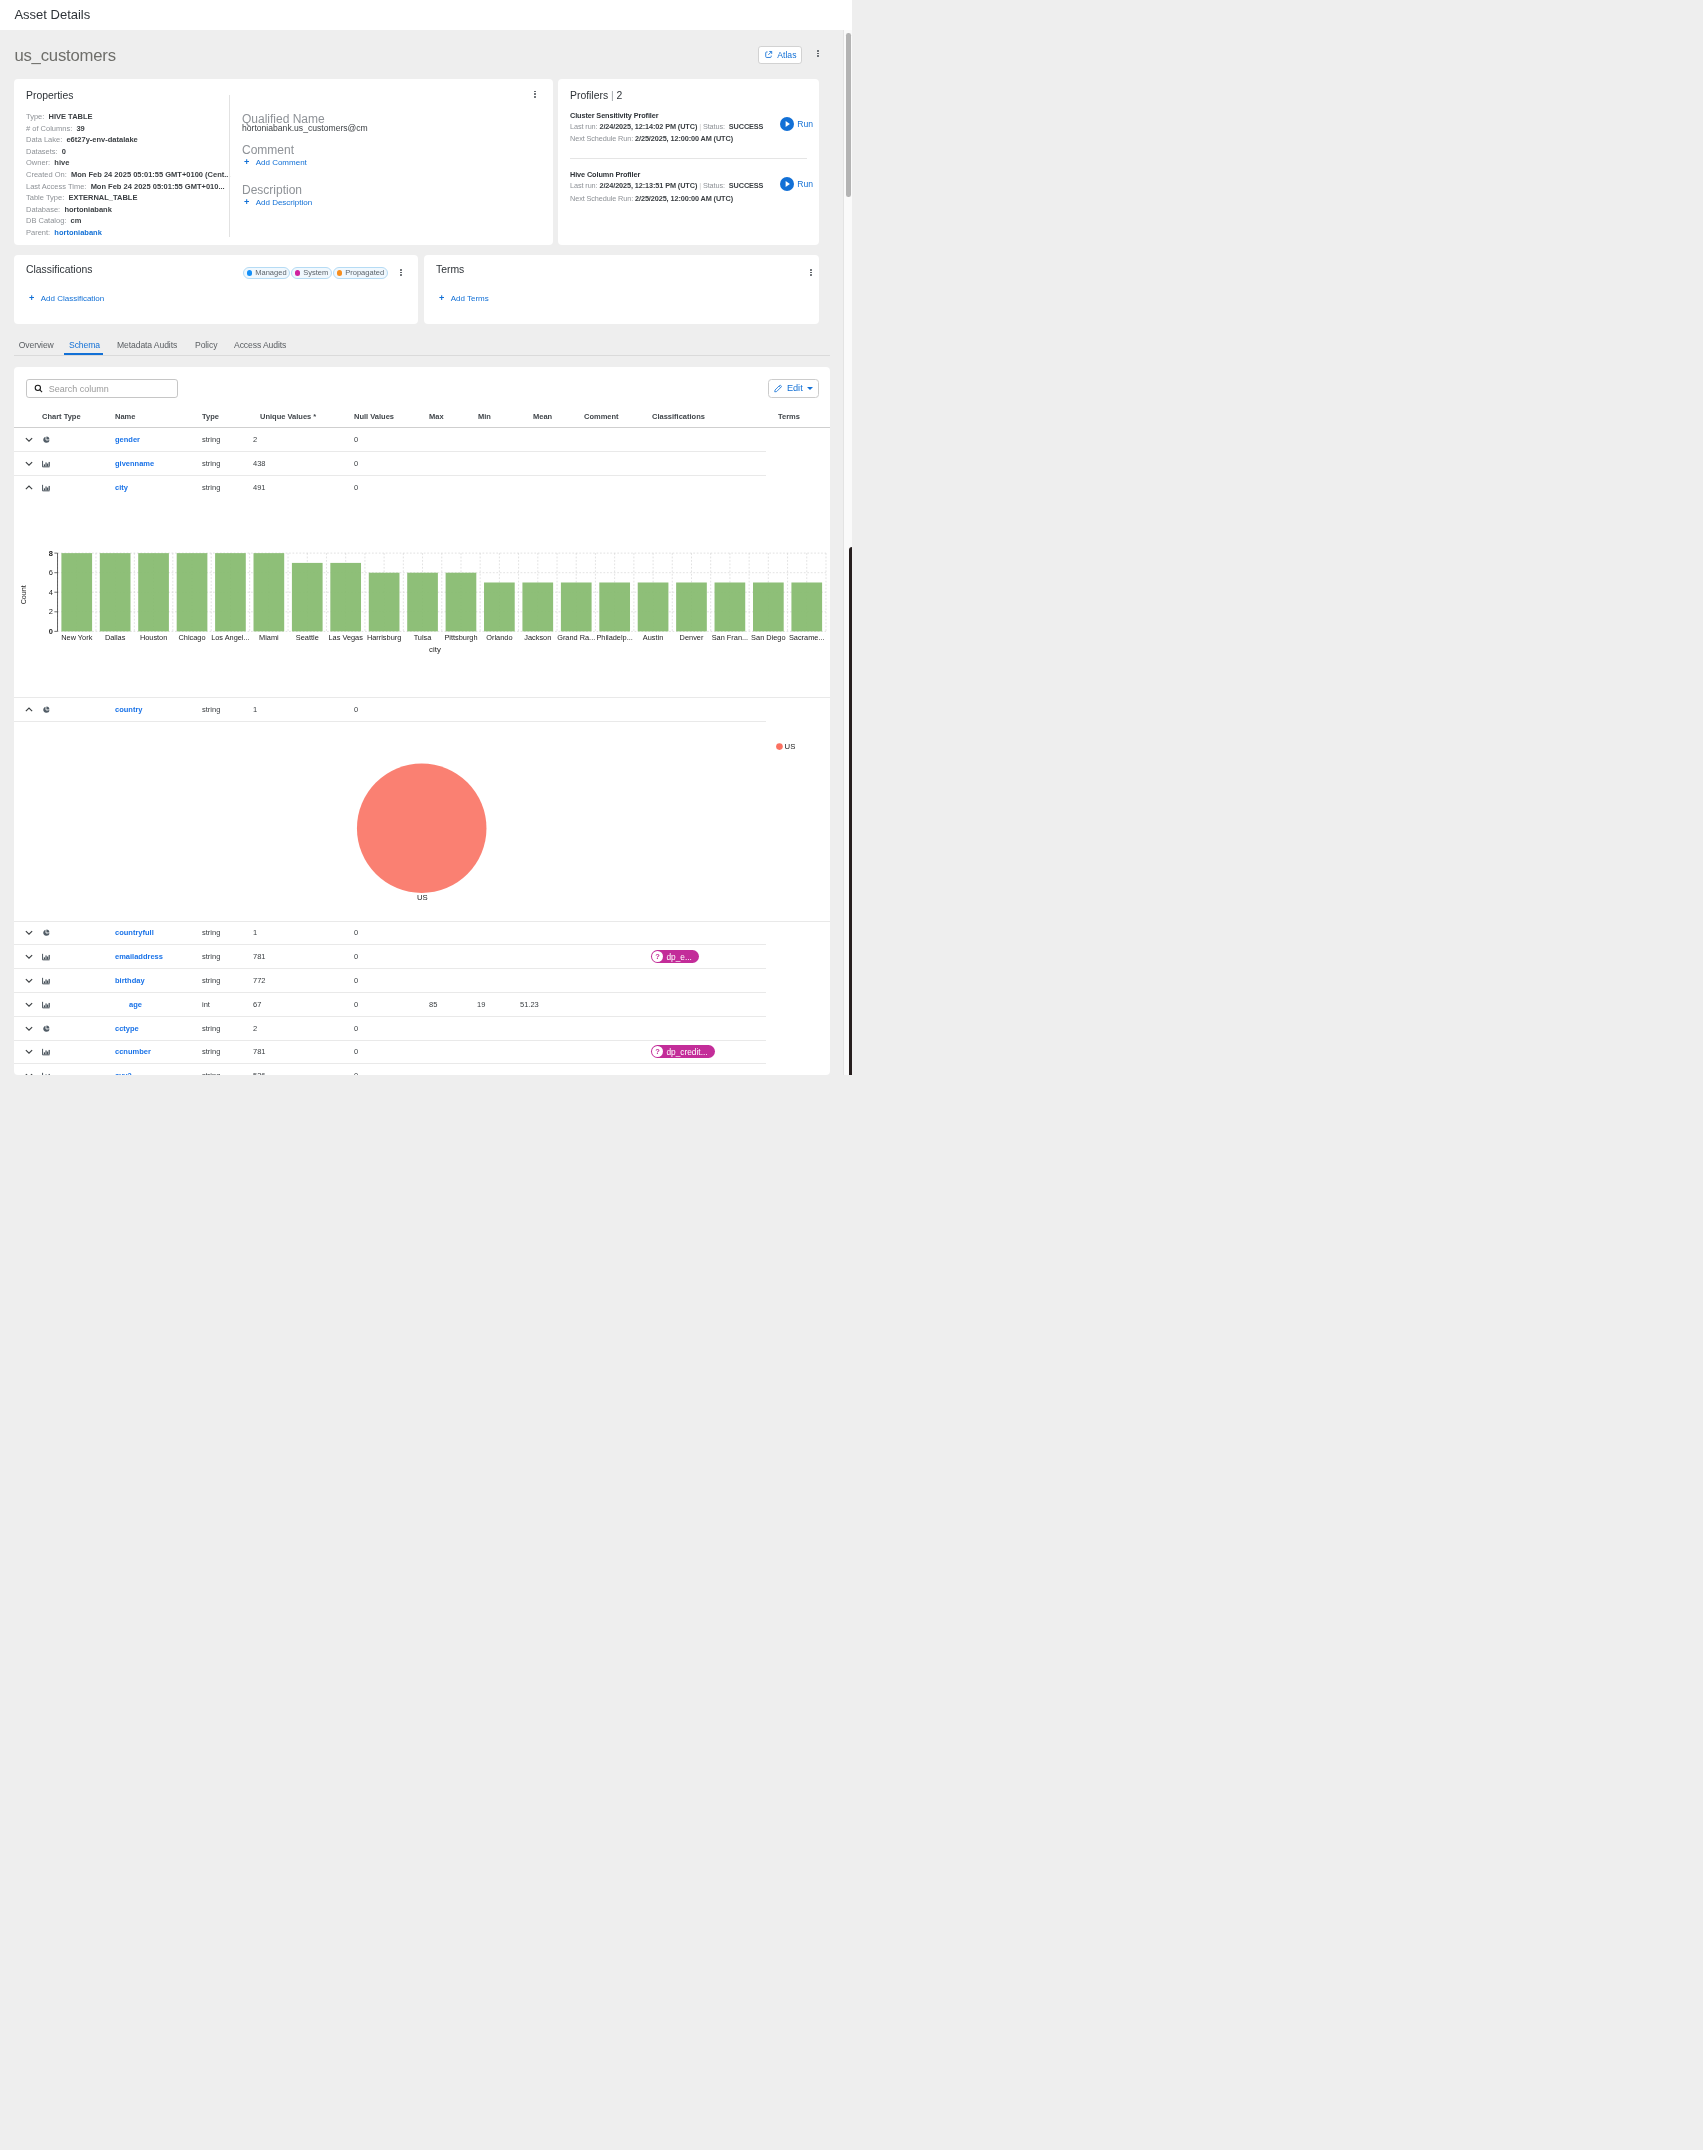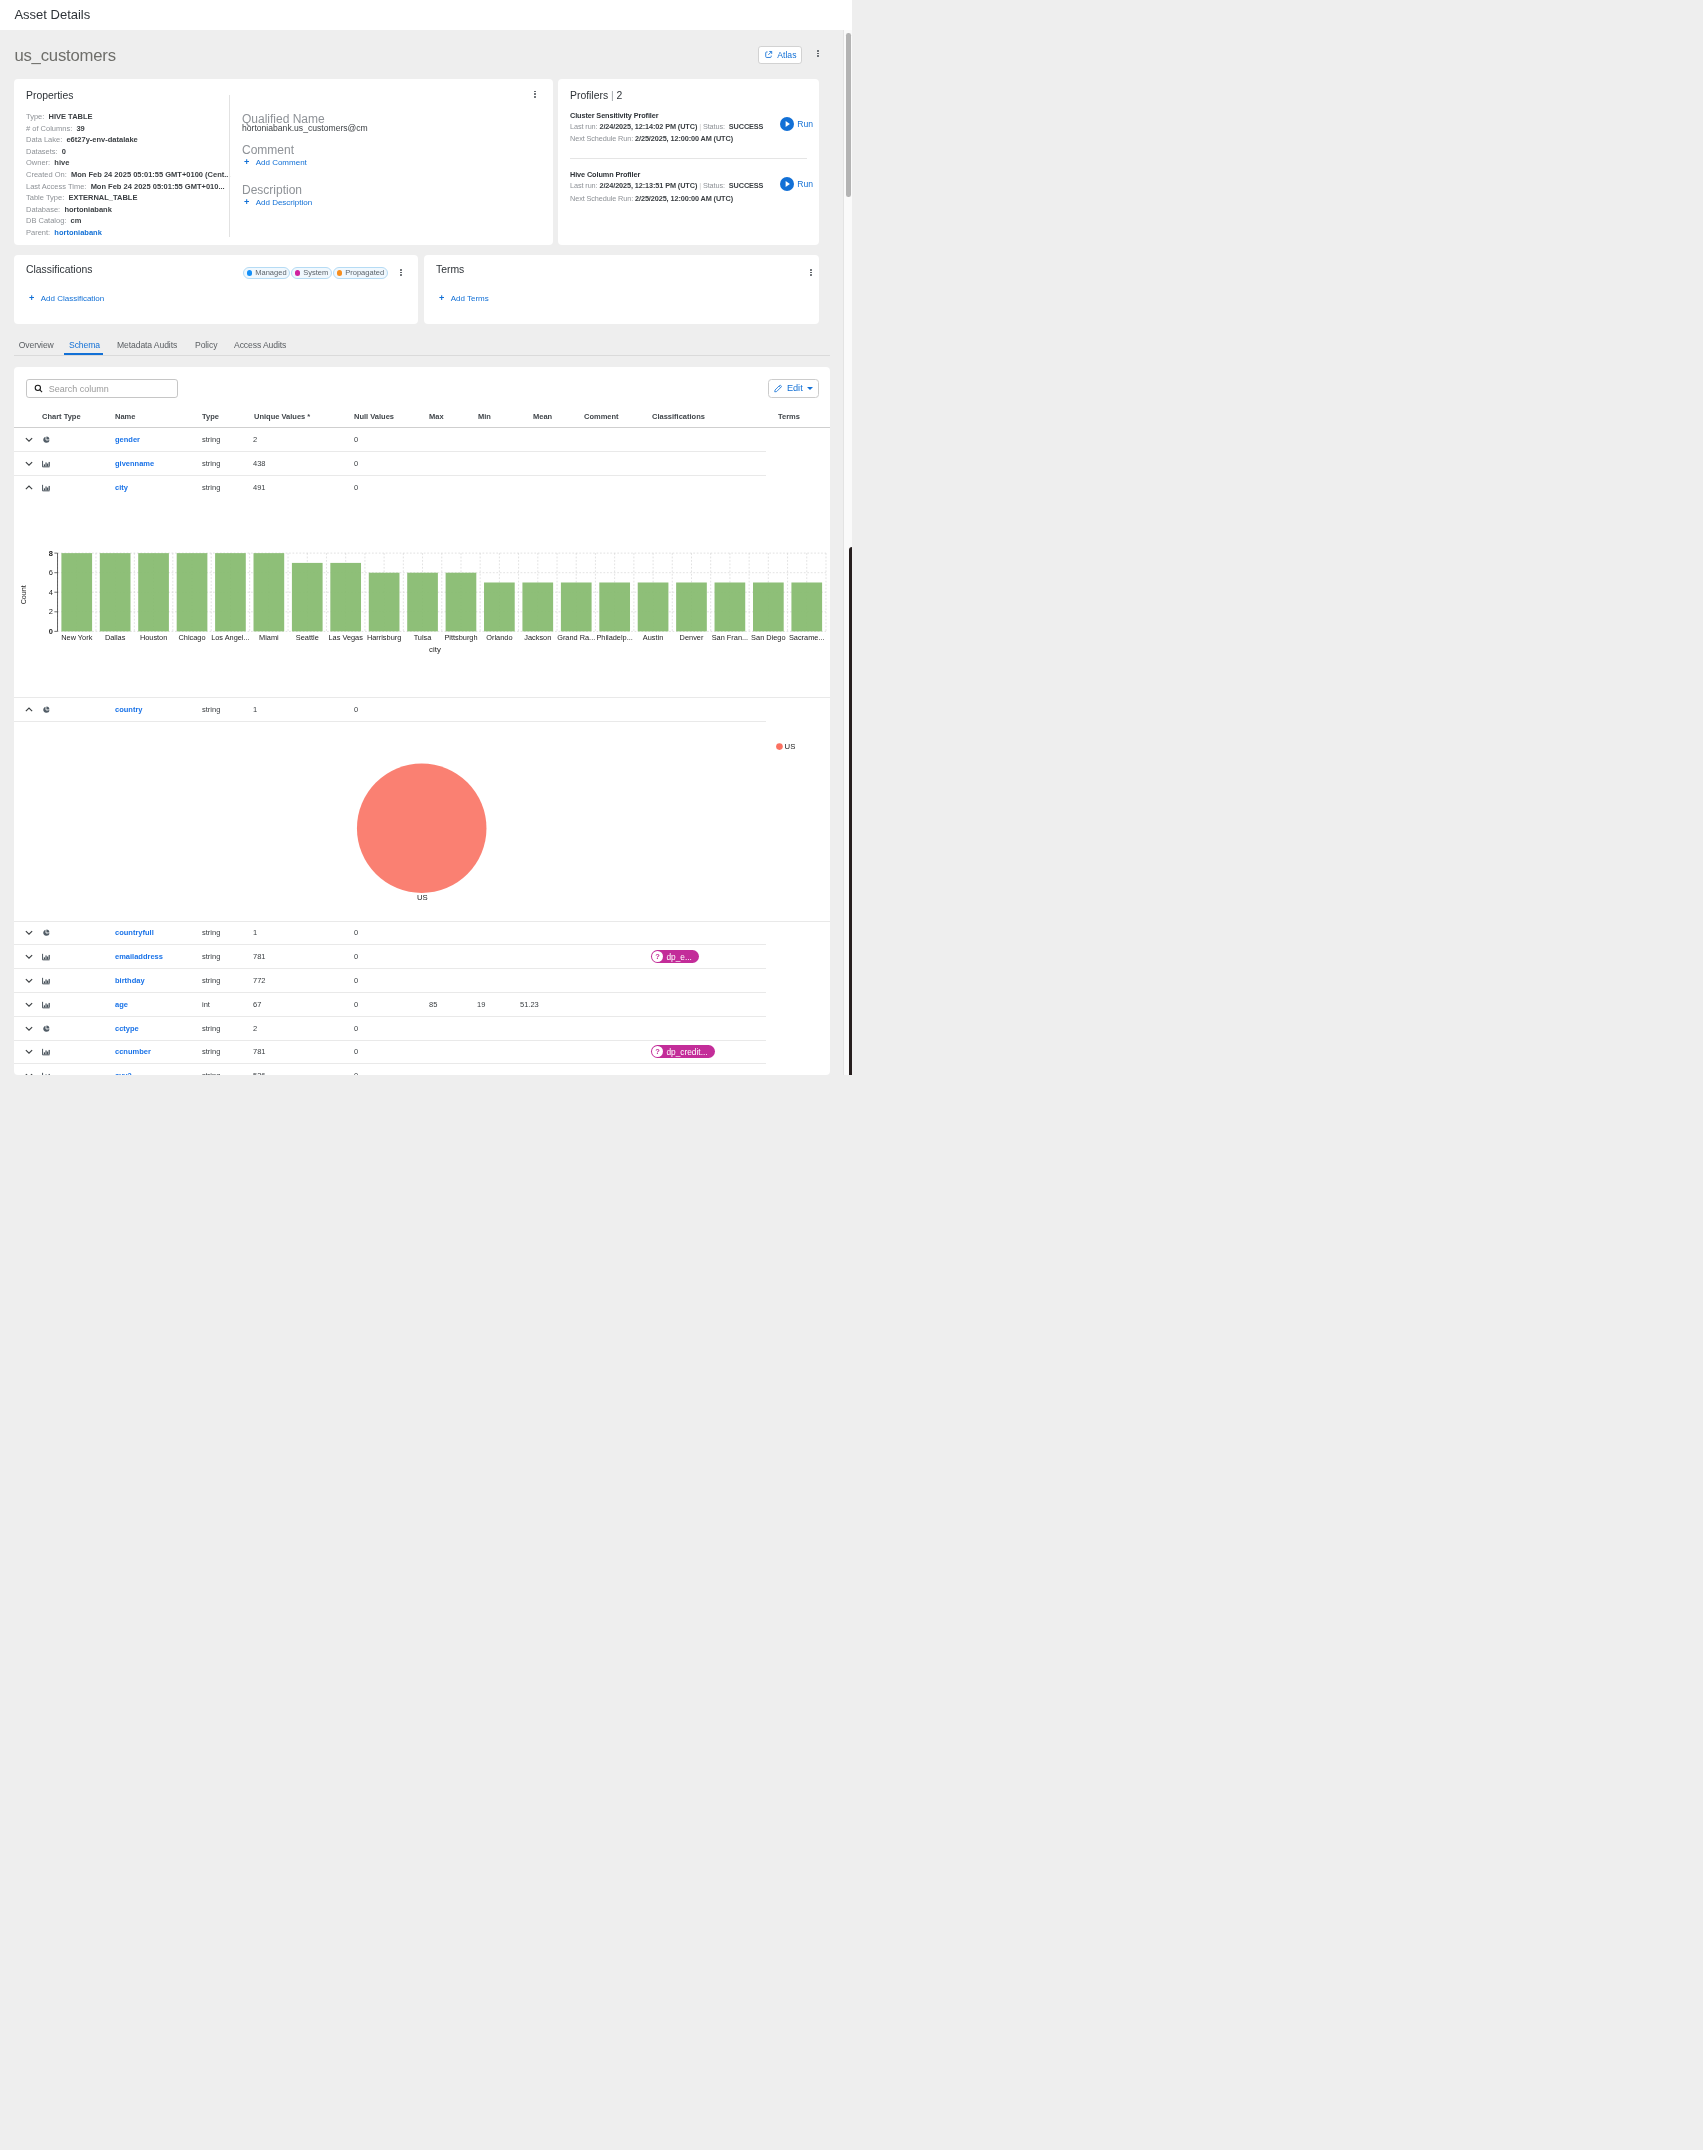--- a/index.html
+++ b/index.html
@@ -160,21 +160,21 @@
         <path d="M1.8 10.5L9.8 2.5a1.3 1.3 0 0 1 1.84 0l0.9 0.9a1.3 1.3 0 0 1 0 1.84l-8 8L1.3 13.7Z" fill="none" stroke="#1270d6" stroke-width="1.4"></path>
         <path d="M8.8 3.7l2.5 2.5" stroke="#1270d6" stroke-width="1.4"></path>
       </svg>
       <span>Edit</span>
       <div class="caret"></div>
     </div>
   <div class="thead">
       <span style="left:28px">Chart Type</span>
       <span style="left:101px">Name</span>
       <span style="left:188px">Type</span>
-      <span style="left:240px">Unique Values *</span>
+      <span style="left:246px">Unique Values *</span>
       <span style="left:340px">Null Values</span>
       <span style="left:415px">Max</span>
       <span style="left:464px">Min</span>
       <span style="left:519px">Mean</span>
       <span style="left:570px">Comment</span>
       <span style="left:638px">Classifications</span>
       <span style="left:764px">Terms</span>
     </div>
   <div class="r" style="top:61px;height:24px;line-height:24px">
       <svg class="chev" style="top:9.3px" width="8" height="5.2" viewBox="0 0 14 9">
@@ -398,21 +398,21 @@
       <svg class="chev" style="top:9.3px" width="8" height="5.2" viewBox="0 0 14 9">
         <polyline points="1.5,1.8 7,7.2 12.5,1.8" fill="none" stroke="#3c4043" stroke-width="2"></polyline>
       </svg>
       <svg class="tic" style="top:8px" width="8" height="8" viewBox="0 0 14 14">
         <path d="M1 1.5V12H13.2" fill="none" stroke="#3c4750" stroke-width="1.6"></path>
         <rect x="3.2" y="7.6" width="2" height="3.6" fill="#3c4750"></rect>
         <rect x="6.1" y="4.3" width="2" height="6.9" fill="#3c4750"></rect>
         <rect x="8.9" y="6.2" width="2" height="5" fill="#3c4750"></rect>
         <rect x="11.6" y="3.4" width="2" height="7.8" fill="#3c4750"></rect>
       </svg>
-      <a style="left:101px">age</a>
+      <a style="left:115px">age</a>
       <span style="left:188px">int</span>
       <span style="left:239px">67</span>
       <span style="left:340px">0</span>
       <span style="left:415px">85</span>
       <span style="left:463px">19</span>
       <span style="left:506px">51.23</span>
     </div>
     <div class="r" style="top:650px;height:24px;line-height:24px">
       <svg class="chev" style="top:9.3px" width="8" height="5.2" viewBox="0 0 14 9">
         <polyline points="1.5,1.8 7,7.2 12.5,1.8" fill="none" stroke="#3c4043" stroke-width="2"></polyline>

